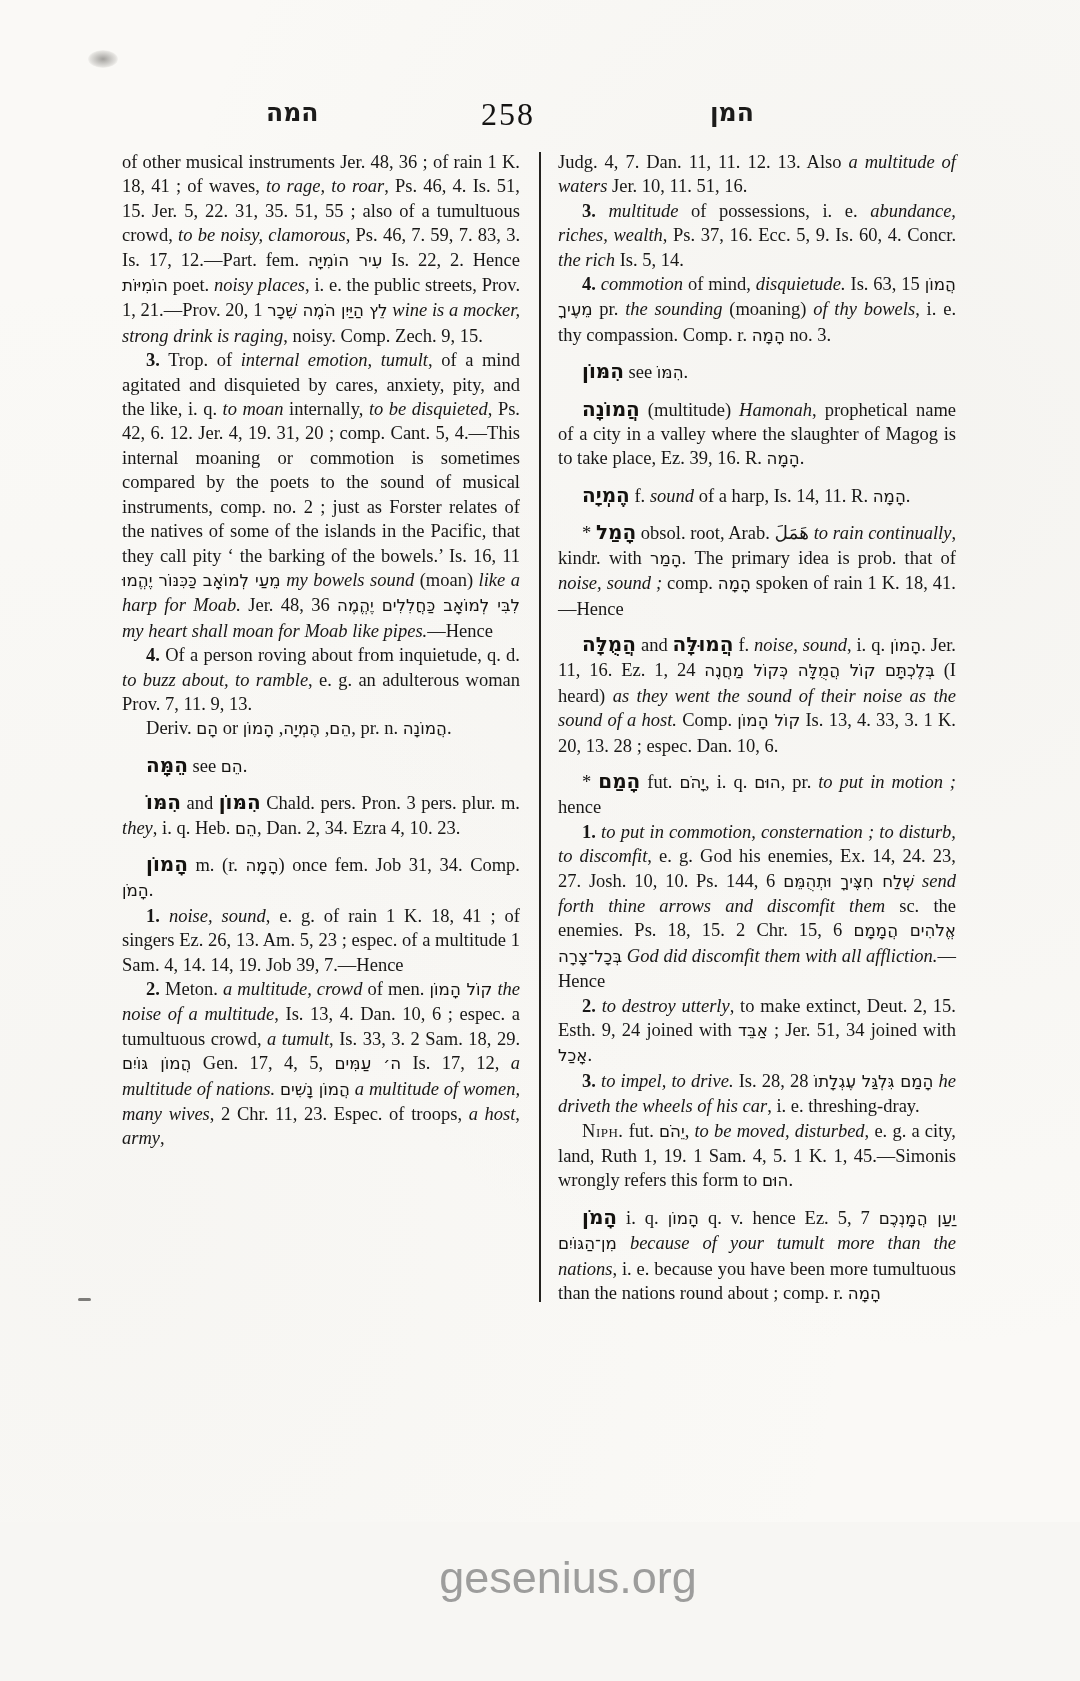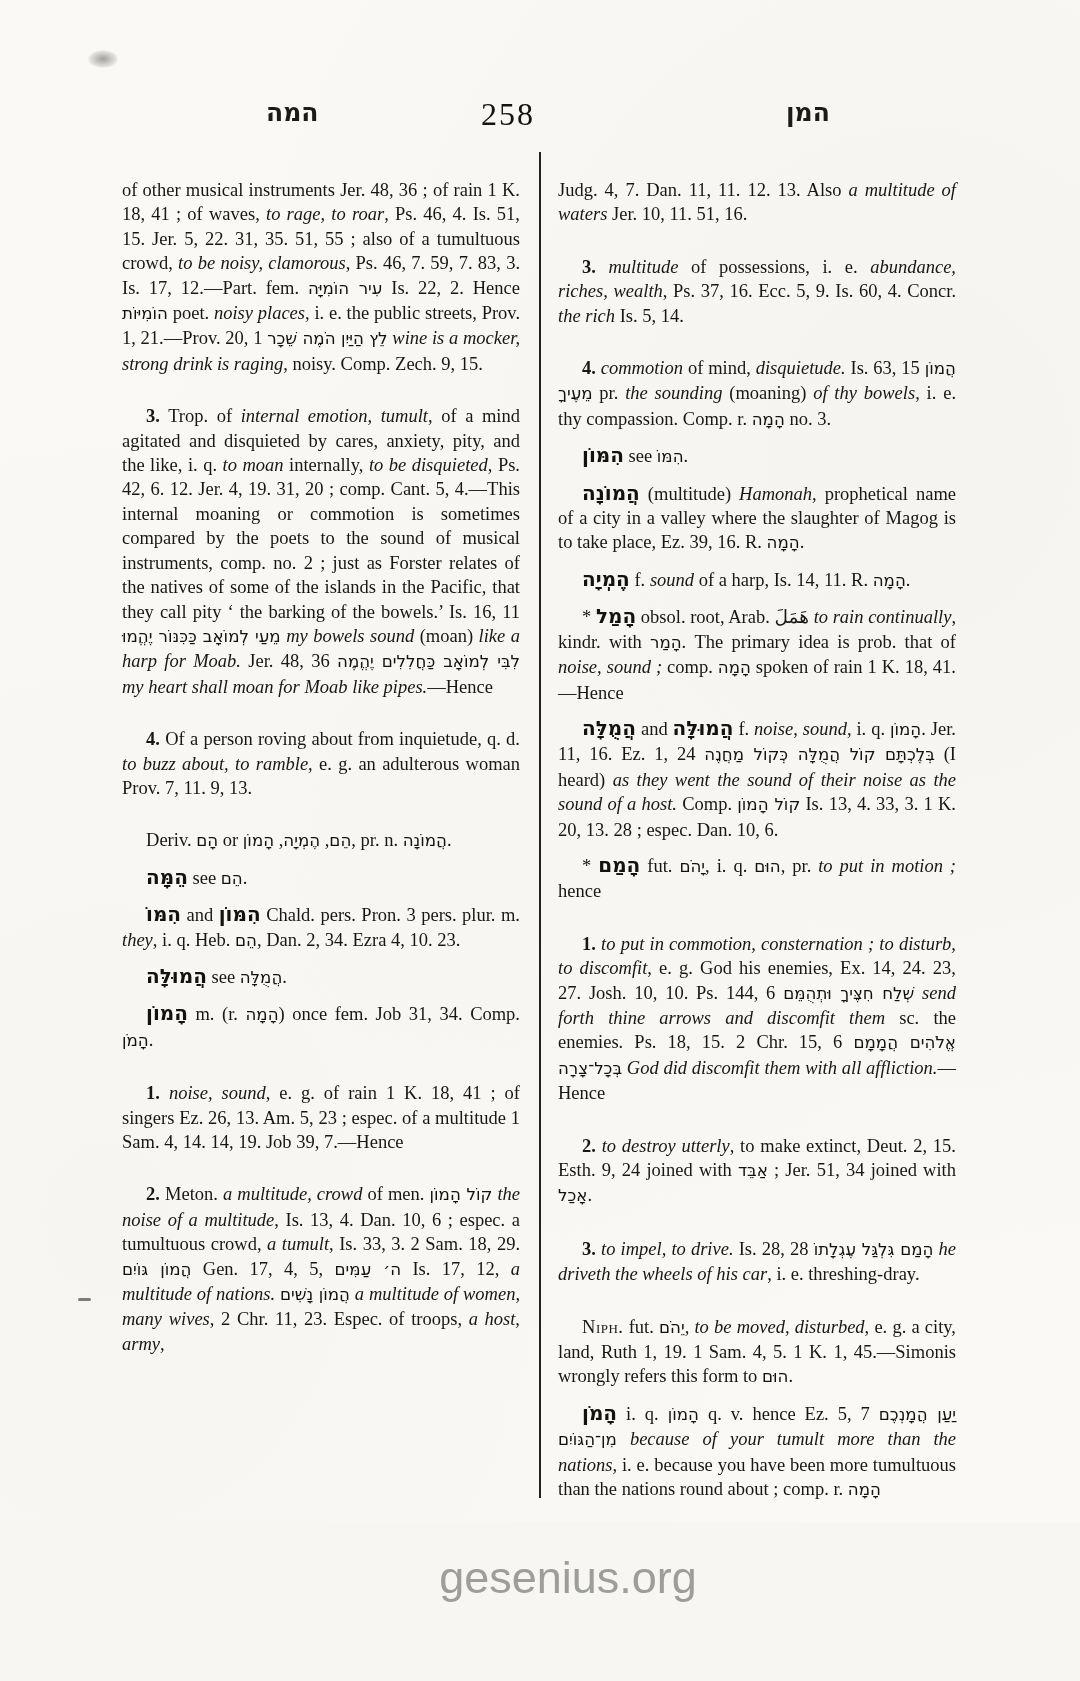--- a/index.html
+++ b/index.html
@@ -19,21 +19,21 @@
     color: #181716;
   }
   
   .header { position: absolute; top: 96px; left: 0; width: 1080px; height: 42px; }
   .heb-head {
     position: absolute; top: 2px;
     font-family: "DejaVu Sans", sans-serif;
     font-weight: bold; font-size: 25px; color: #1c1b1a;
   }
   .heb-head.left { left: 266px; }
-  .heb-head.right { left: 786px; }
+  .heb-head.right { left: 710px; }
   .page-num {
     position: absolute; left: 452px; top: 0; width: 112px;
     text-align: center;
     font-family: Liberation Serif, serif;
     font-size: 32px; letter-spacing: 2px; color: #151413;
   }
   
   .columns {
     position: absolute; top: 150px; left: 122px;
     width: 834px;
@@ -41,21 +41,21 @@
   }
   .col {
     width: 398px;
     font-size: 18.5px; line-height: 24.4px;
     text-align: justify;
   }
   .divider {
     width: 2px; background: #24221f;
     margin: 2px 17px 4px 19px;
   }
-  .para { text-align: justify; margin-top: 28px; }
+  .para { text-align: justify; }
   .para.ind { text-indent: 1.3em; }
   .para.sp { margin-top: 11px; }
   .it { font-style: italic; }
   .bd { font-weight: bold; }
   .heb {
     font-family: "DejaVu Sans", sans-serif;
     font-size: 0.90em; color: #14120f;
   }
   .heb.bd { font-size: 1.08em; font-weight: bold; margin-top: 46px; }
   .arab { font-family: Liberation Serif, serif; font-size: 1.0em; }
@@ -94,21 +94,20 @@
   </div>
 
   <div class="columns">
     <div class="col">
         <div class="para"><span>of other musical instruments Jer. 48, 36 ; of rain 1 K. 18, 41 ; of waves, </span><span class="it">to rage, to roar</span><span>, Ps. 46, 4. Is. 51, 15. Jer. 5, 22. 31, 35. 51, 55 ; also of a tumultuous crowd, </span><span class="it">to be noisy, clamorous</span><span>, Ps. 46, 7. 59, 7. 83, 3. Is. 17, 12.—Part. fem. </span><span class="heb">עִיר הוֹמִיָּה</span><span> Is. 22, 2.  Hence </span><span class="heb">הוֹמִיּוֹת</span><span> poet. </span><span class="it">noisy places</span><span>, i. e. the public streets, Prov. 1, 21.—Prov. 20, 1 </span><span class="heb">לֵץ הַיַּיִן הֹמֶה שֵׁכָר</span><span> </span><span class="it">wine is a mocker, strong drink is raging</span><span>, noisy.  Comp. Zech. 9, 15.</span></div>
         <div class="para ind"><span class="bd">3.</span><span>  Trop. of </span><span class="it">internal emotion, tumult</span><span>, of a mind agitated and disquieted by cares, anxiety, pity, and the like, i. q. </span><span class="it">to moan</span><span> internally, </span><span class="it">to be disquieted</span><span>, Ps. 42, 6. 12. Jer. 4, 19. 31, 20 ; comp. Cant. 5, 4.—This internal moaning or commotion is sometimes compared by the poets to the sound of musical instruments, comp. no. 2 ; just as Forster relates of the natives of some of the islands in the Pacific, that they call pity ‘ the barking of the bowels.’ Is. 16, 11 </span><span class="heb">מֵעַי לְמוֹאָב כַּכִּנּוֹר יֶהֱמוּ</span><span> </span><span class="it">my bowels sound</span><span> (moan) </span><span class="it">like a harp for Moab.</span><span>  Jer. 48, 36 </span><span class="heb">לִבִּי לְמוֹאָב כַּחֲלִלִים יֶהֱמֶה</span><span> </span><span class="it">my heart shall moan for Moab like pipes.</span><span>—Hence</span></div>
         <div class="para ind"><span class="bd">4.</span><span>  Of a person roving about from inquietude, q. d. </span><span class="it">to buzz about, to ramble</span><span>, e. g. an adulterous woman Prov. 7, 11. 9, 13.</span></div>
         <div class="para ind"><span>Deriv. </span><span class="heb">הָם</span><span> or </span><span class="heb">הֵם</span><span>, </span><span class="heb">הֶמְיָה</span><span>, </span><span class="heb">הָמוֹן</span><span>, pr. n. </span><span class="heb">הֲמוֹנָה</span><span>.</span></div>
         <div class="para ind sp"><span class="heb bd">הֵמָּה</span><span> see </span><span class="heb">הֵם</span><span>.</span></div>
         <div class="para ind sp"><span class="heb bd">הִמּוֹ</span><span> and </span><span class="heb bd">הִמּוֹן</span><span> Chald. pers. Pron. 3 pers. plur. m. </span><span class="it">they</span><span>, i. q. Heb. </span><span class="heb">הֵם</span><span>, Dan. 2, 34. Ezra 4, 10. 23.</span></div>
-        <div class="para ind sp"><span class="heb bd">הֲמוּלָּה</span><span> see </span><span class="heb">הֲמֻלָּה</span><span>.</span></div>
         <div class="para ind sp"><span class="heb bd">הָמוֹן</span><span> m. (r. </span><span class="heb">הָמָה</span><span>) once fem. Job 31, 34. Comp. </span><span class="heb">הָמֹן</span><span>.</span></div>
         <div class="para ind"><span class="bd">1.</span><span>  </span><span class="it">noise, sound</span><span>, e. g. of rain 1 K. 18, 41 ; of singers Ez. 26, 13. Am. 5, 23 ; espec. of a multitude 1 Sam. 4, 14. 14, 19. Job 39, 7.—Hence</span></div>
         <div class="para ind"><span class="bd">2.</span><span>  Meton. </span><span class="it">a multitude, crowd</span><span> of men. </span><span class="heb">קוֹל הָמוֹן</span><span> </span><span class="it">the noise of a multitude</span><span>, Is. 13, 4. Dan. 10, 6 ; espec. a tumultuous crowd, </span><span class="it">a tumult</span><span>, Is. 33, 3. 2 Sam. 18, 29. </span><span class="heb">הֲמוֹן גּוֹיִם</span><span> Gen. 17, 4, 5, </span><span class="heb">ה׳ עַמִּים</span><span> Is. 17, 12, </span><span class="it">a multitude of nations.</span><span>  </span><span class="heb">הֲמוֹן נָשִׁים</span><span> </span><span class="it">a multitude of women, many wives</span><span>, 2 Chr. 11, 23.  Espec. of troops, </span><span class="it">a host, army</span><span>,</span></div>
       </div>
     <div class="divider"></div>
     <div class="col">
         <div class="para"><span>Judg. 4, 7. Dan. 11, 11. 12. 13.  Also </span><span class="it">a multitude of waters</span><span> Jer. 10, 11. 51, 16.</span></div>
         <div class="para ind"><span class="bd">3.</span><span>  </span><span class="it">multitude</span><span> of possessions, i. e. </span><span class="it">abundance, riches, wealth</span><span>, Ps. 37, 16. Ecc. 5, 9. Is. 60, 4.  Concr. </span><span class="it">the rich</span><span> Is. 5, 14.</span></div>
         <div class="para ind"><span class="bd">4.</span><span>  </span><span class="it">commotion</span><span> of mind, </span><span class="it">disquietude.</span><span>  Is. 63, 15 </span><span class="heb">הֲמוֹן מֵעֶיךָ</span><span> pr. </span><span class="it">the sounding</span><span> (moaning) </span><span class="it">of thy bowels</span><span>, i. e. thy compassion.  Comp. r. </span><span class="heb">הָמָה</span><span> no. 3.</span></div>
         <div class="para ind sp"><span class="heb bd">הִמּוֹן</span><span> see </span><span class="heb">הִמּוֹ</span><span>.</span></div>

